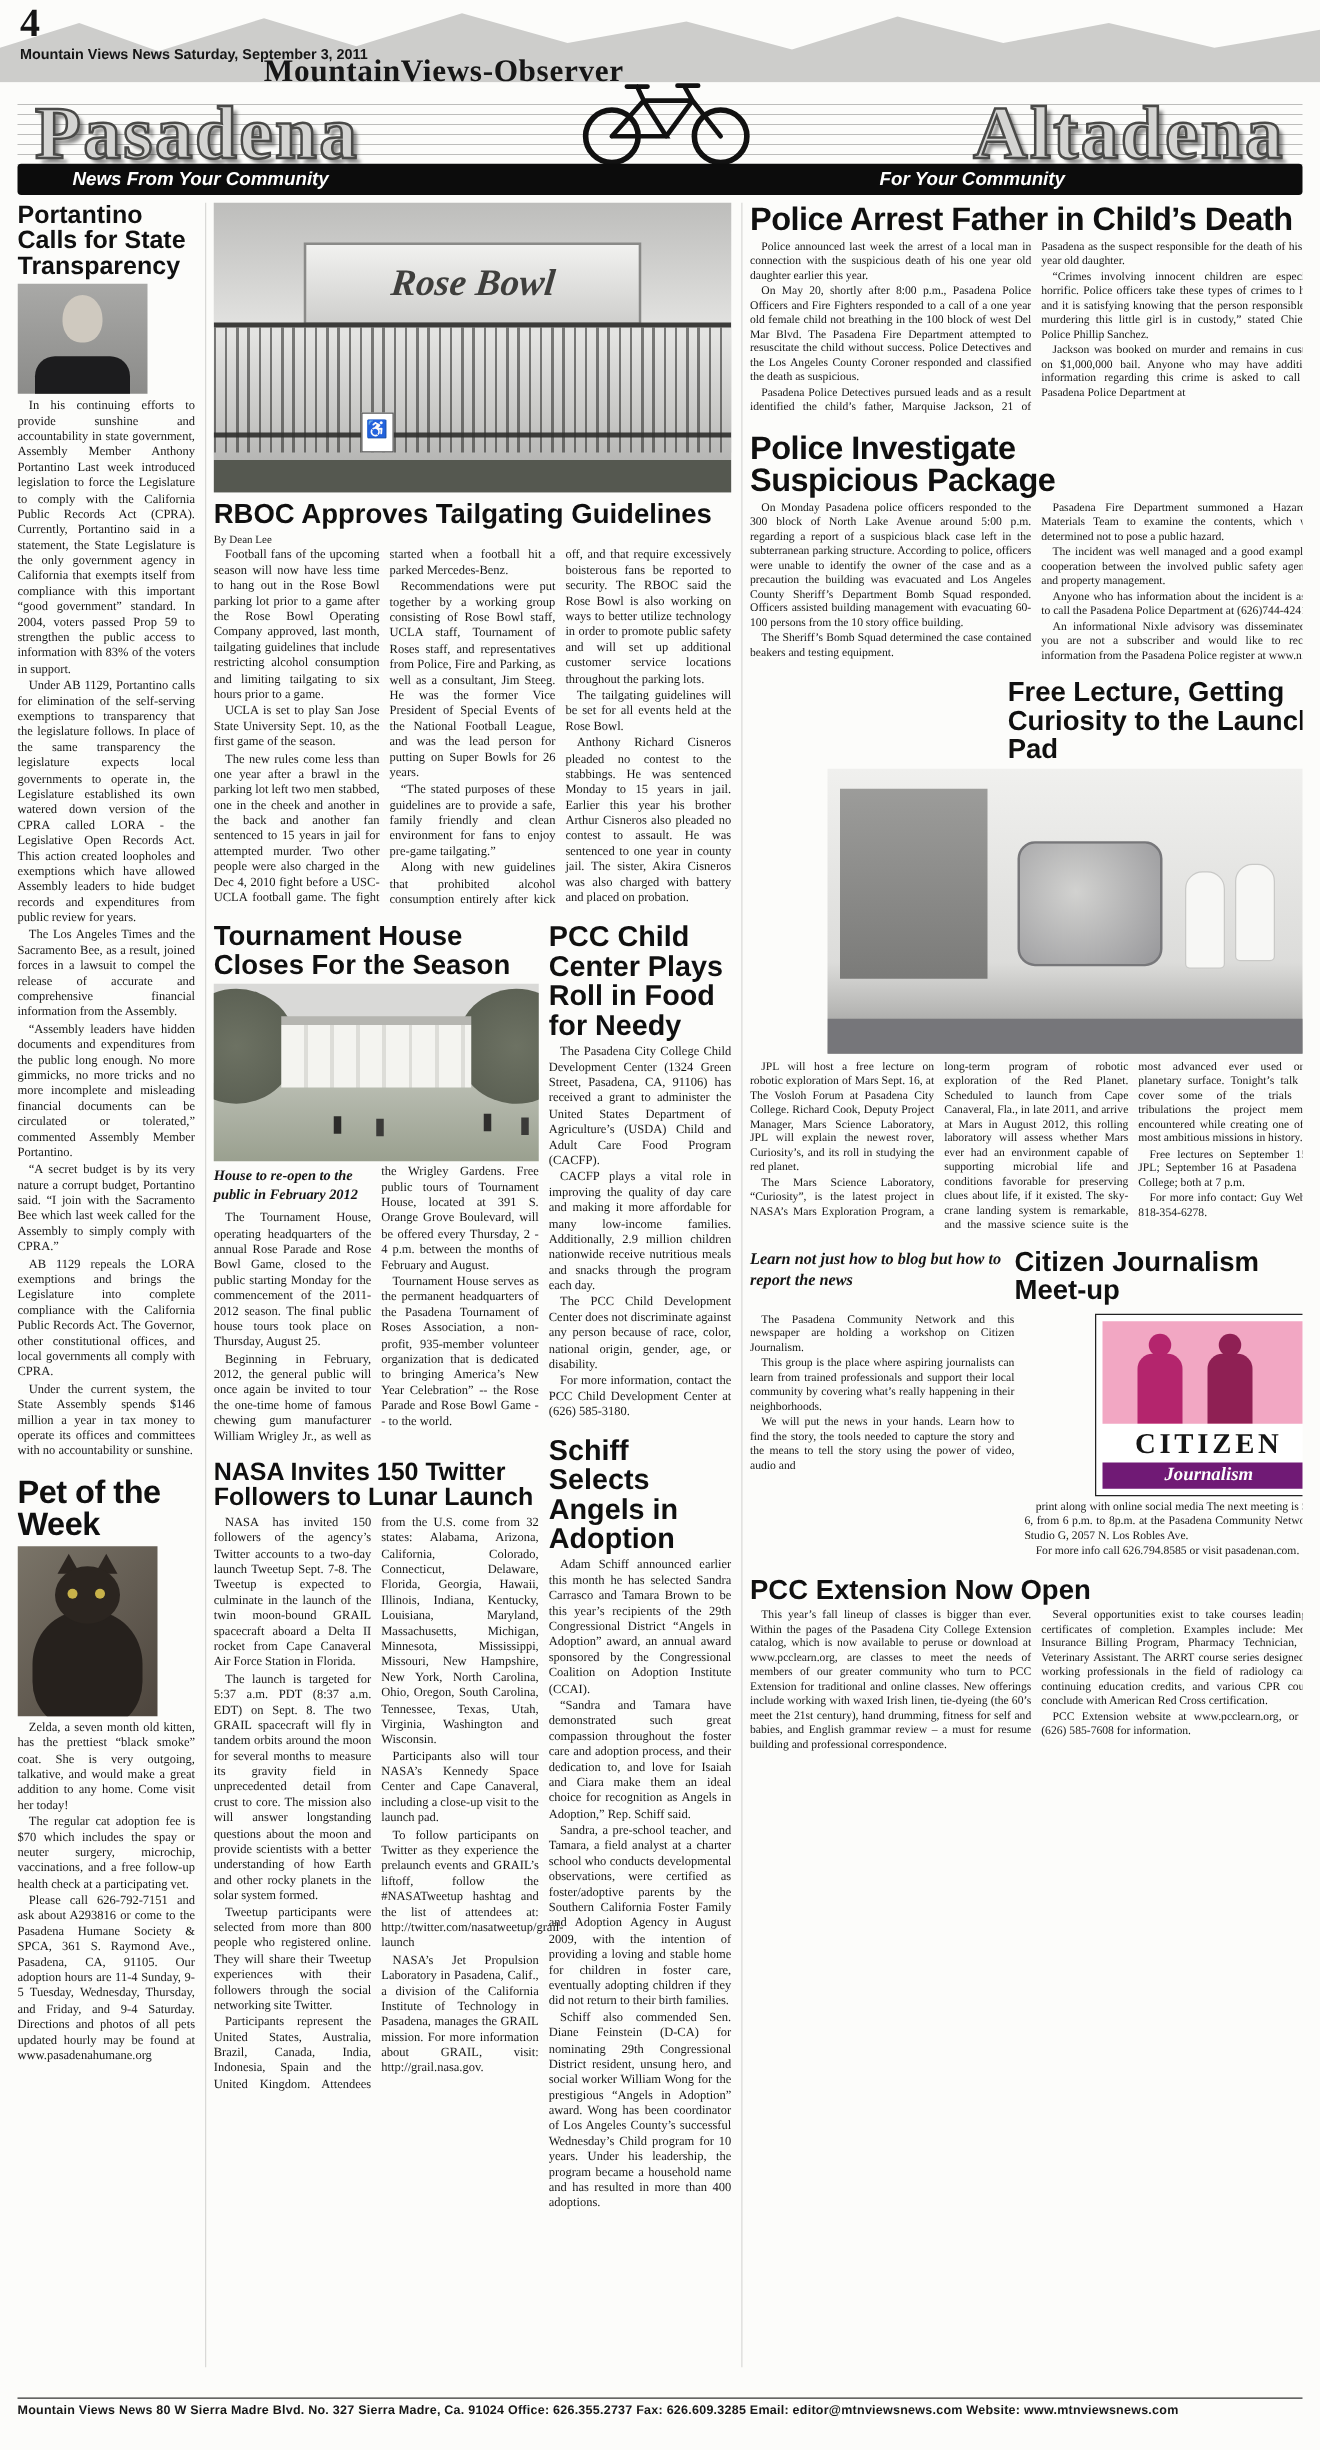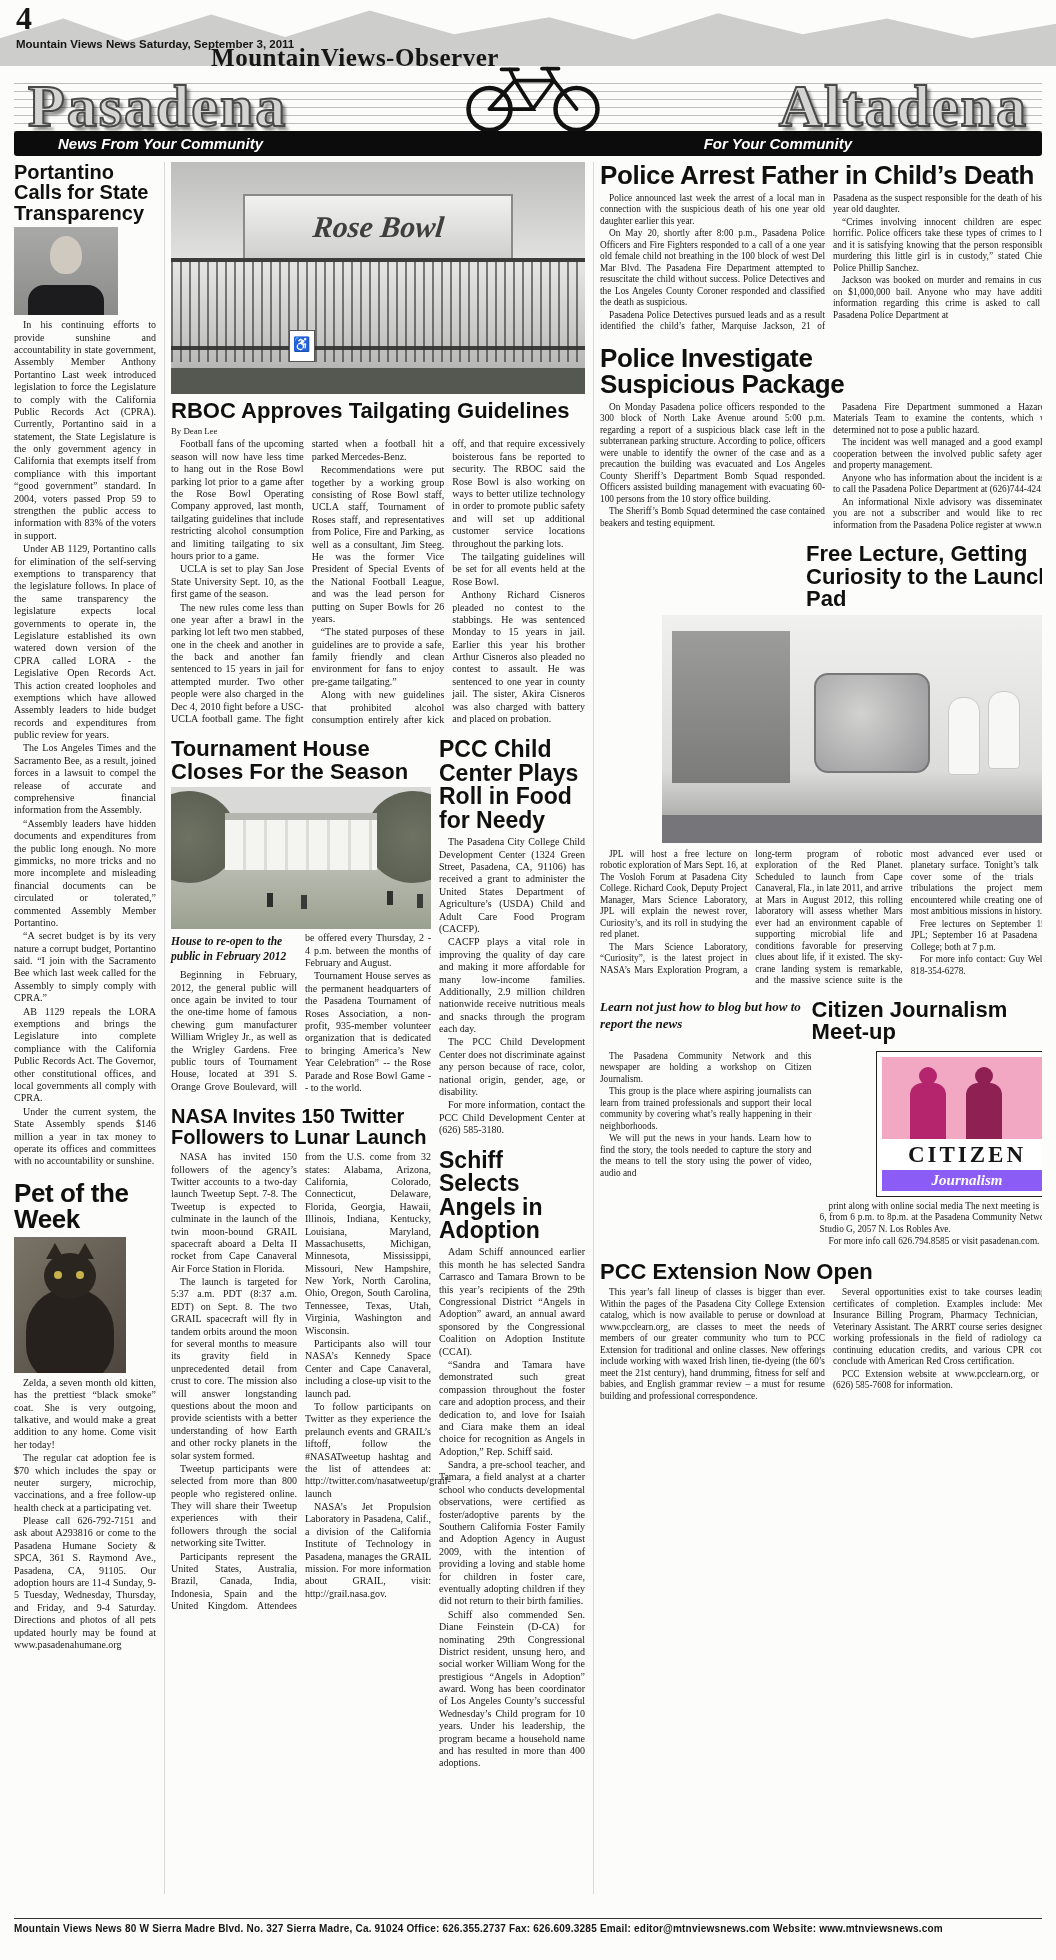--- a/index.html
+++ b/index.html
@@ -89,21 +89,21 @@
   .cj-head h2{width:55%}
   .cj-body{display:flex;gap:8px;margin-top:3px}
   .cj-left{width:47%}
   .cj-right{width:53%}
   .cj-graphic{border:1px solid #222;background:#fff;width:170px;margin:0 0 4px auto;padding:5px}
   .cj-art{height:82px;background:#f2a7c3;position:relative;overflow:hidden}
   .fig{position:absolute;bottom:0;width:36px;height:56px;background:#b4256d;border-radius:12px 12px 0 0}
   .fig::before{content:"";position:absolute;top:-16px;left:9px;width:18px;height:18px;border-radius:50%;background:inherit}
   .fig.f1{left:28px}.fig.f2{left:84px;background:#8f2054}
   .cj-word{font:bold 23px "Liberation Serif",serif;text-align:center;letter-spacing:3px;margin-top:3px}
-  .cj-bar{background:#8b5cf6;color:#fff;text-align:center;font:bold italic 15px "Liberation Serif",serif;padding:2px 0;margin-top:2px}
+  .cj-bar{background:#701a75;color:#fff;text-align:center;font:bold italic 15px "Liberation Serif",serif;padding:2px 0;margin-top:2px}
 
   
   .footer{position:absolute;left:14px;right:14px;top:1918px;border-top:1.5px solid #333;padding-top:4px;
     font:bold 10px "Liberation Sans",sans-serif;white-space:nowrap;letter-spacing:.2px}
 </style>
 </head>
 <body>
 
 <div class="page">
 
@@ -198,20 +198,21 @@
           <article>
             <h2 class="h23">Tournament House Closes For the Season</h2>
             <div class="photo tourhouse">
               <div class="th-tree l"></div>
               <div class="th-tree r"></div>
               <div class="th-house"></div>
               <div class="th-people"></div>
             </div>
             <div class="body cols2">
               <div class="caption">House to re-open to the public in February 2012</div>
+            <p>The Tournament House, operating headquarters of the annual Rose Parade and Rose Bowl Game, closed to the public starting Monday for the commencement of the 2011-2012 season. The final public house tours took place on Thursday, August 25.</p>
                 <p>Beginning in February, 2012, the general public will once again be invited to tour the one-time home of famous chewing gum manufacturer William Wrigley Jr., as well as the Wrigley Gardens. Free public tours of Tournament House, located at 391 S. Orange Grove Boulevard, will be offered every Thursday, 2 - 4 p.m. between the months of February and August.</p>
                 <p>Tournament House serves as the permanent headquarters of the Pasadena Tournament of Roses Association, a non-profit, 935-member volunteer organization that is dedicated to bringing America’s New Year Celebration” -- the Rose Parade and Rose Bowl Game -- to the world.</p>
               </div>
 
           </article>
 
           <article>
             <h2 class="h21">NASA Invites 150 Twitter Followers to Lunar Launch</h2>
             <div class="body cols2">
                 <p>NASA has invited 150 followers of the agency’s Twitter accounts to a two-day launch Tweetup Sept. 7-8. The Tweetup is expected to culminate in the launch of the twin moon-bound GRAIL spacecraft aboard a Delta II rocket from Cape Canaveral Air Force Station in Florida.</p>

